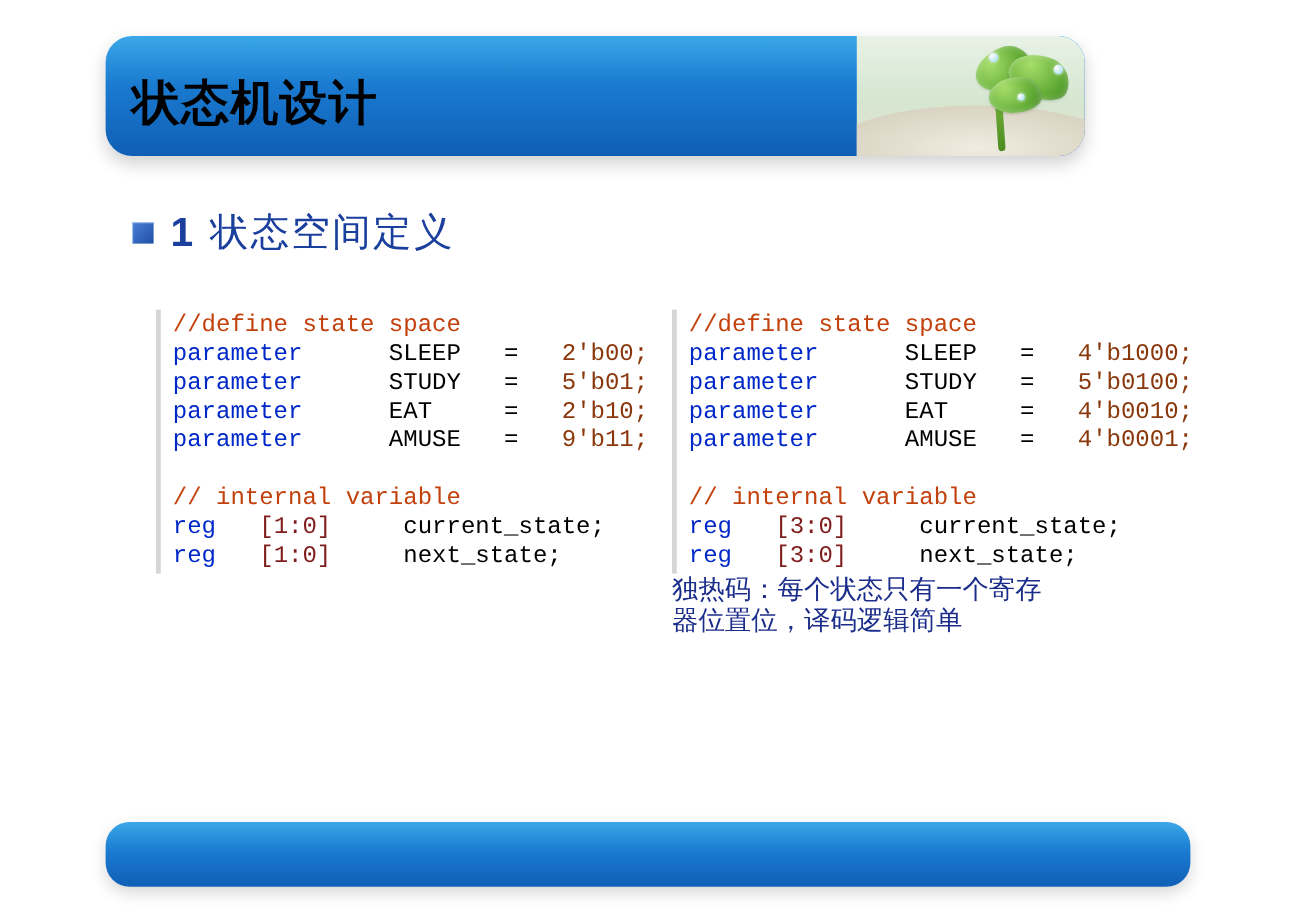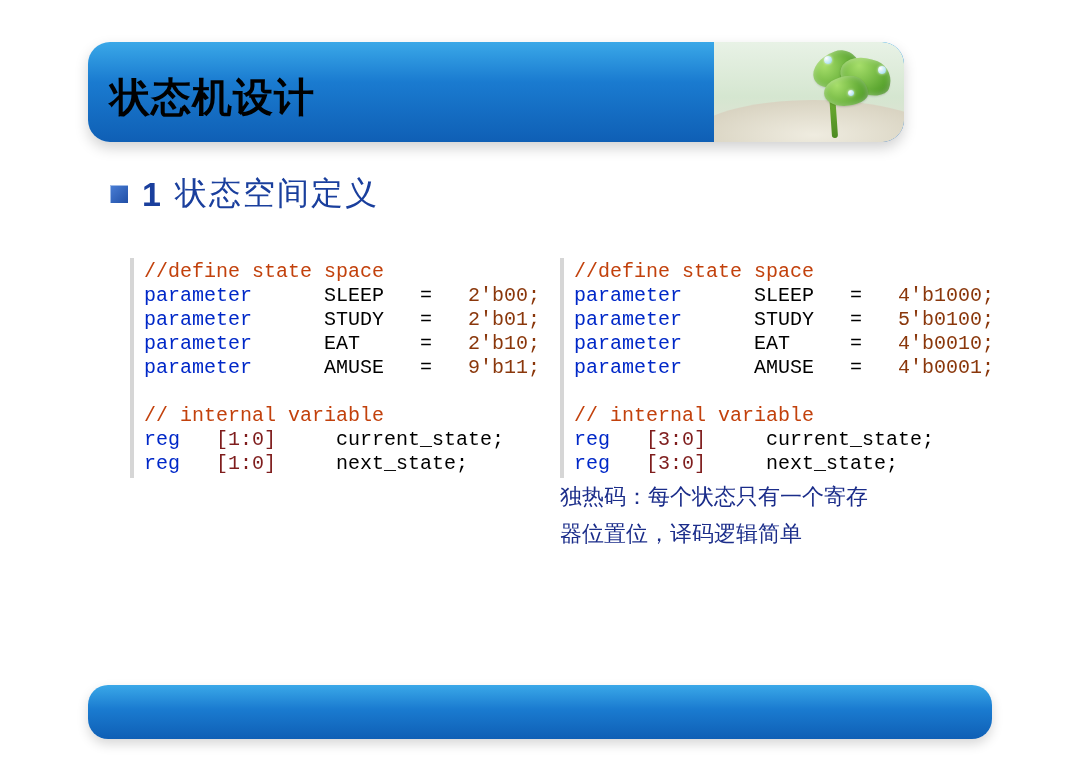--- a/index.html
+++ b/index.html
@@ -13,21 +13,21 @@
     width: 1080px;
     height: 763px;
     margin: 0 auto;
     background: #ffffff;
     overflow: hidden;
   }
   
   .header {
     position: absolute;
     left: 88px;
-    top: 42px;
+    top: 30px;
     width: 816px;
     height: 100px;
     border-radius: 22px;
     background: linear-gradient(to bottom, #3aa8e8 0%, #1a7bd0 40%, #0f5fb5 100%);
     box-shadow: 0 6px 14px rgba(0,0,0,0.18);
     overflow: hidden;
   }
   .header-title {
     position: absolute;
     left: 22px;
@@ -145,21 +145,21 @@
   .tok-bit     { color: #7f1d1d; }
 
   
   .note {
     position: absolute;
     left: 560px;
     top: 478px;
     width: 320px;
     font-family: "SimSun", serif;
     font-size: 22px;
-    line-height: 37px;
+    line-height: 26px;
     color: #1b2d8a;
   }
 
   
   .footer {
     position: absolute;
     left: 88px;
     bottom: 24px;
     width: 904px;
     height: 54px;
@@ -190,21 +190,21 @@
   </div>
 
   <div class="section">
     <div class="bullet-sq"></div>
     <span class="sec-num">1</span>
     <span class="sec-text">状态空间定义</span>
   </div>
 
   <div class="codeblock cb-left"><span class="tok-comment">//define state space</span>
 <span class="tok-key">parameter</span>  <span class="tok-id">SLEEP</span>   <span class="tok-op">=</span>   <span class="tok-lit">2'b00;</span>
-<span class="tok-key">parameter</span>  <span class="tok-id">STUDY</span>   <span class="tok-op">=</span>   <span class="tok-lit">2'b01;</span>
+<span class="tok-key">parameter</span>  <span class="tok-id">STUDY</span>   <span class="tok-op">=</span>   <span class="tok-lit">5'b01;</span>
 <span class="tok-key">parameter</span>  <span class="tok-id">EAT</span>     <span class="tok-op">=</span>   <span class="tok-lit">2'b10;</span>
 <span class="tok-key">parameter</span>  <span class="tok-id">AMUSE</span>   <span class="tok-op">=</span>   <span class="tok-lit">9'b11;</span>
 
 <span class="tok-comment">// internal variable</span>
 <span class="tok-key">reg</span>   <span class="tok-bit">[1:0]</span> <span class="tok-id">current_state;</span>
 <span class="tok-key">reg</span>   <span class="tok-bit">[1:0]</span> <span class="tok-id">next_state;</span></div>
 
   <div class="codeblock cb-right"><span class="tok-comment">//define state space</span>
 <span class="tok-key">parameter</span>  <span class="tok-id">SLEEP</span>   <span class="tok-op">=</span>   <span class="tok-lit">4'b1000;</span>
 <span class="tok-key">parameter</span>  <span class="tok-id">STUDY</span>   <span class="tok-op">=</span>   <span class="tok-lit">5'b0100;</span>

